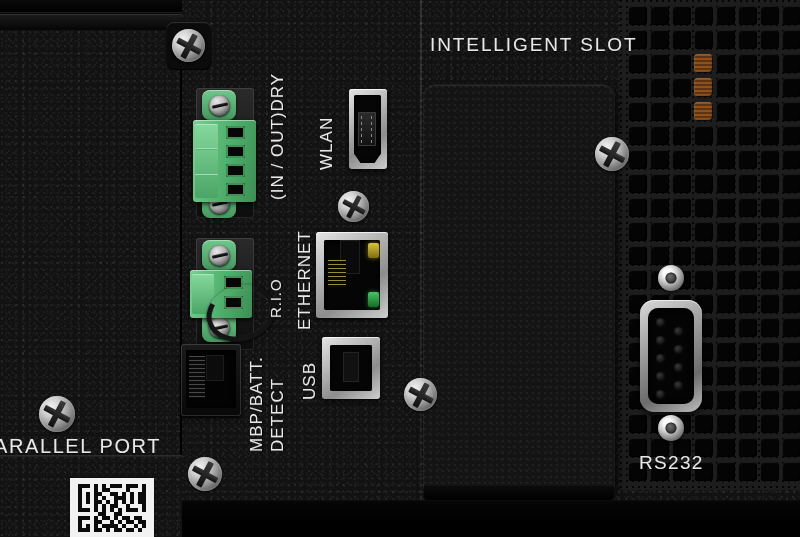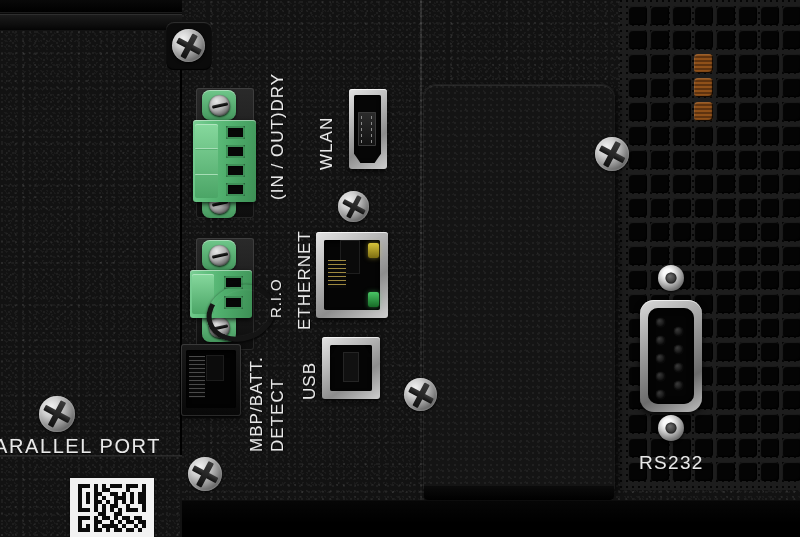--- a/index.html
+++ b/index.html
@@ -611,20 +611,21 @@
   <div class="screw" style="left:39px;top:396px;width:36px;height:36px;">
       <div class="cross"></div>
       <div class="cross2"></div>
     </div>
 
   <div class="screw" style="left:188px;top:457px;width:34px;height:34px;">
       <div class="cross"></div>
       <div class="cross2"></div>
     </div>
 
+  <div class="lbl" id="lbl-intelligent-slot">INTELLIGENT SLOT</div>
   <div class="lbl" id="lbl-parallel-port">ARALLEL PORT</div>
   <div class="lbl" id="lbl-rs232">RS232</div>
   <div class="lbl rot" id="lbl-dry">(IN / OUT)DRY</div>
   <div class="lbl rot" id="lbl-wlan">WLAN</div>
   <div class="lbl rot" id="lbl-ethernet">ETHERNET</div>
   <div class="lbl rot" id="lbl-rio">R.I.O</div>
   <div class="lbl rot" id="lbl-mbp">MBP/BATT.</div>
   <div class="lbl rot" id="lbl-detect">DETECT</div>
   <div class="lbl rot" id="lbl-usb">USB</div>
 

